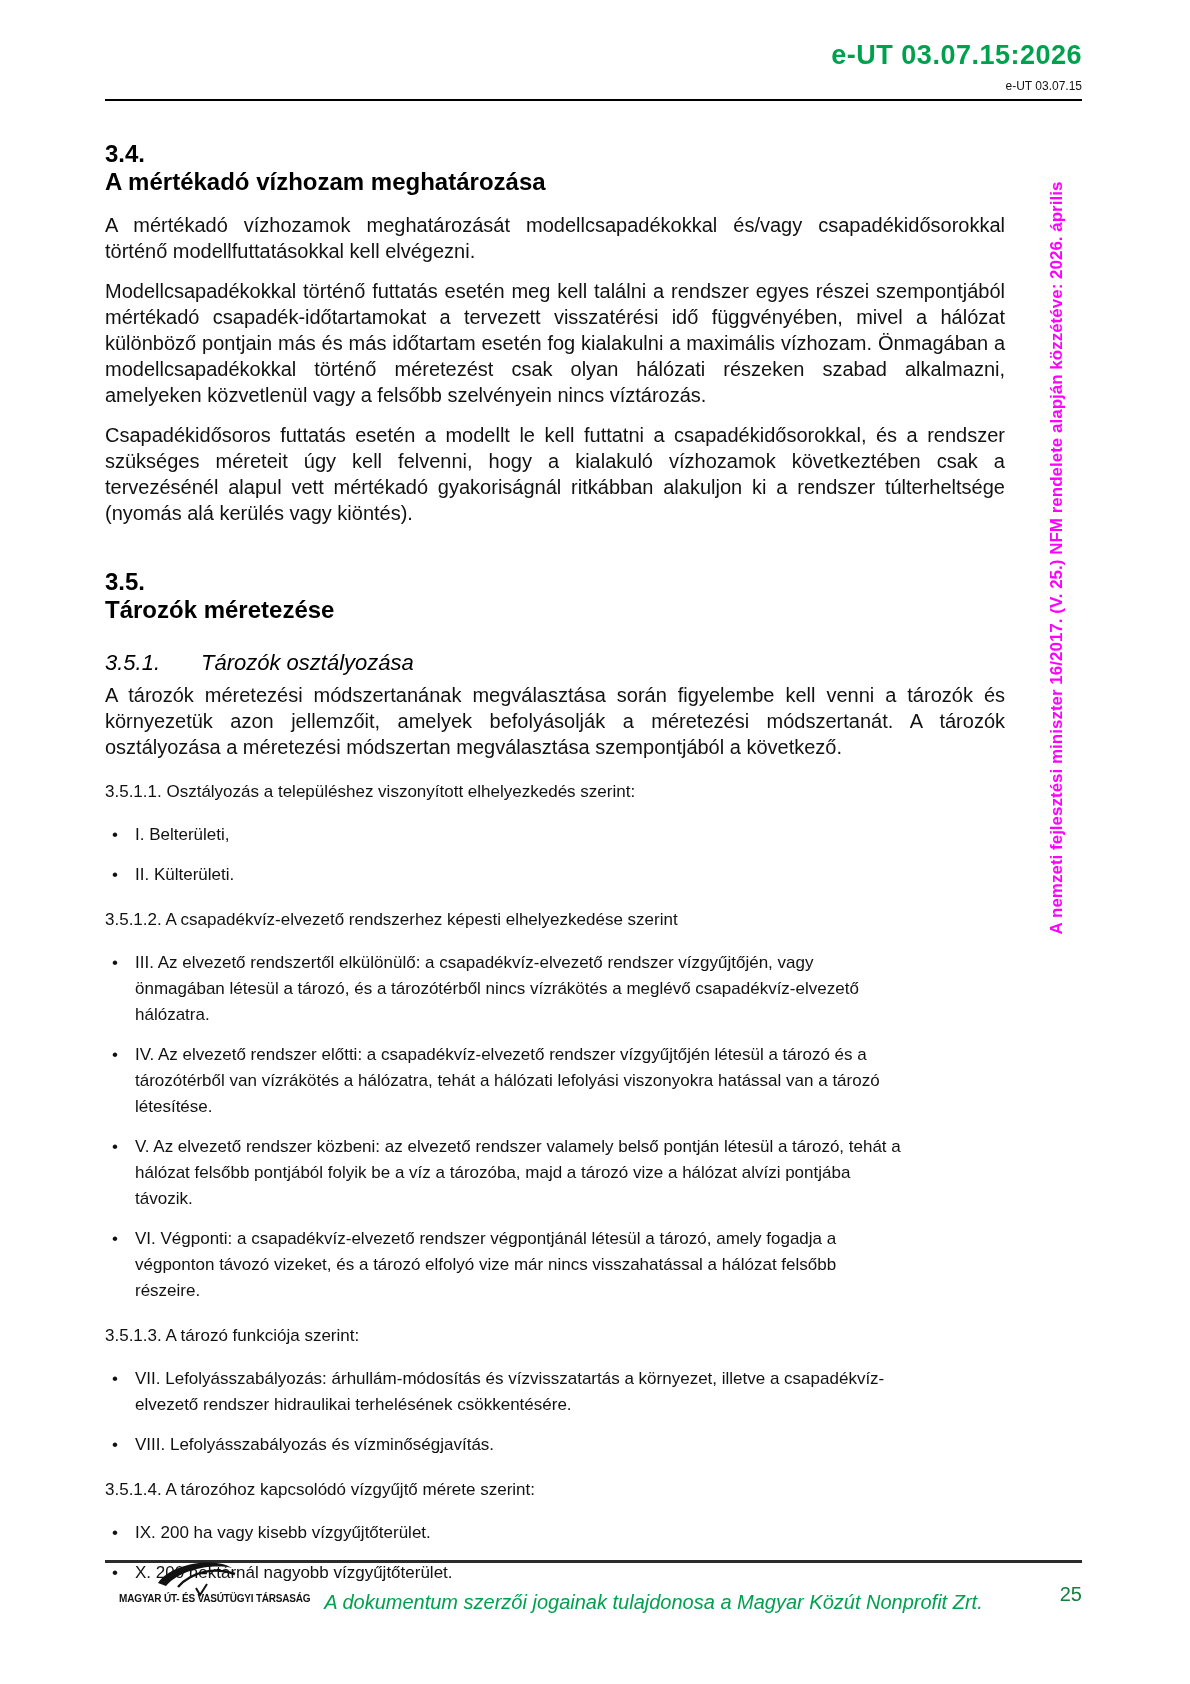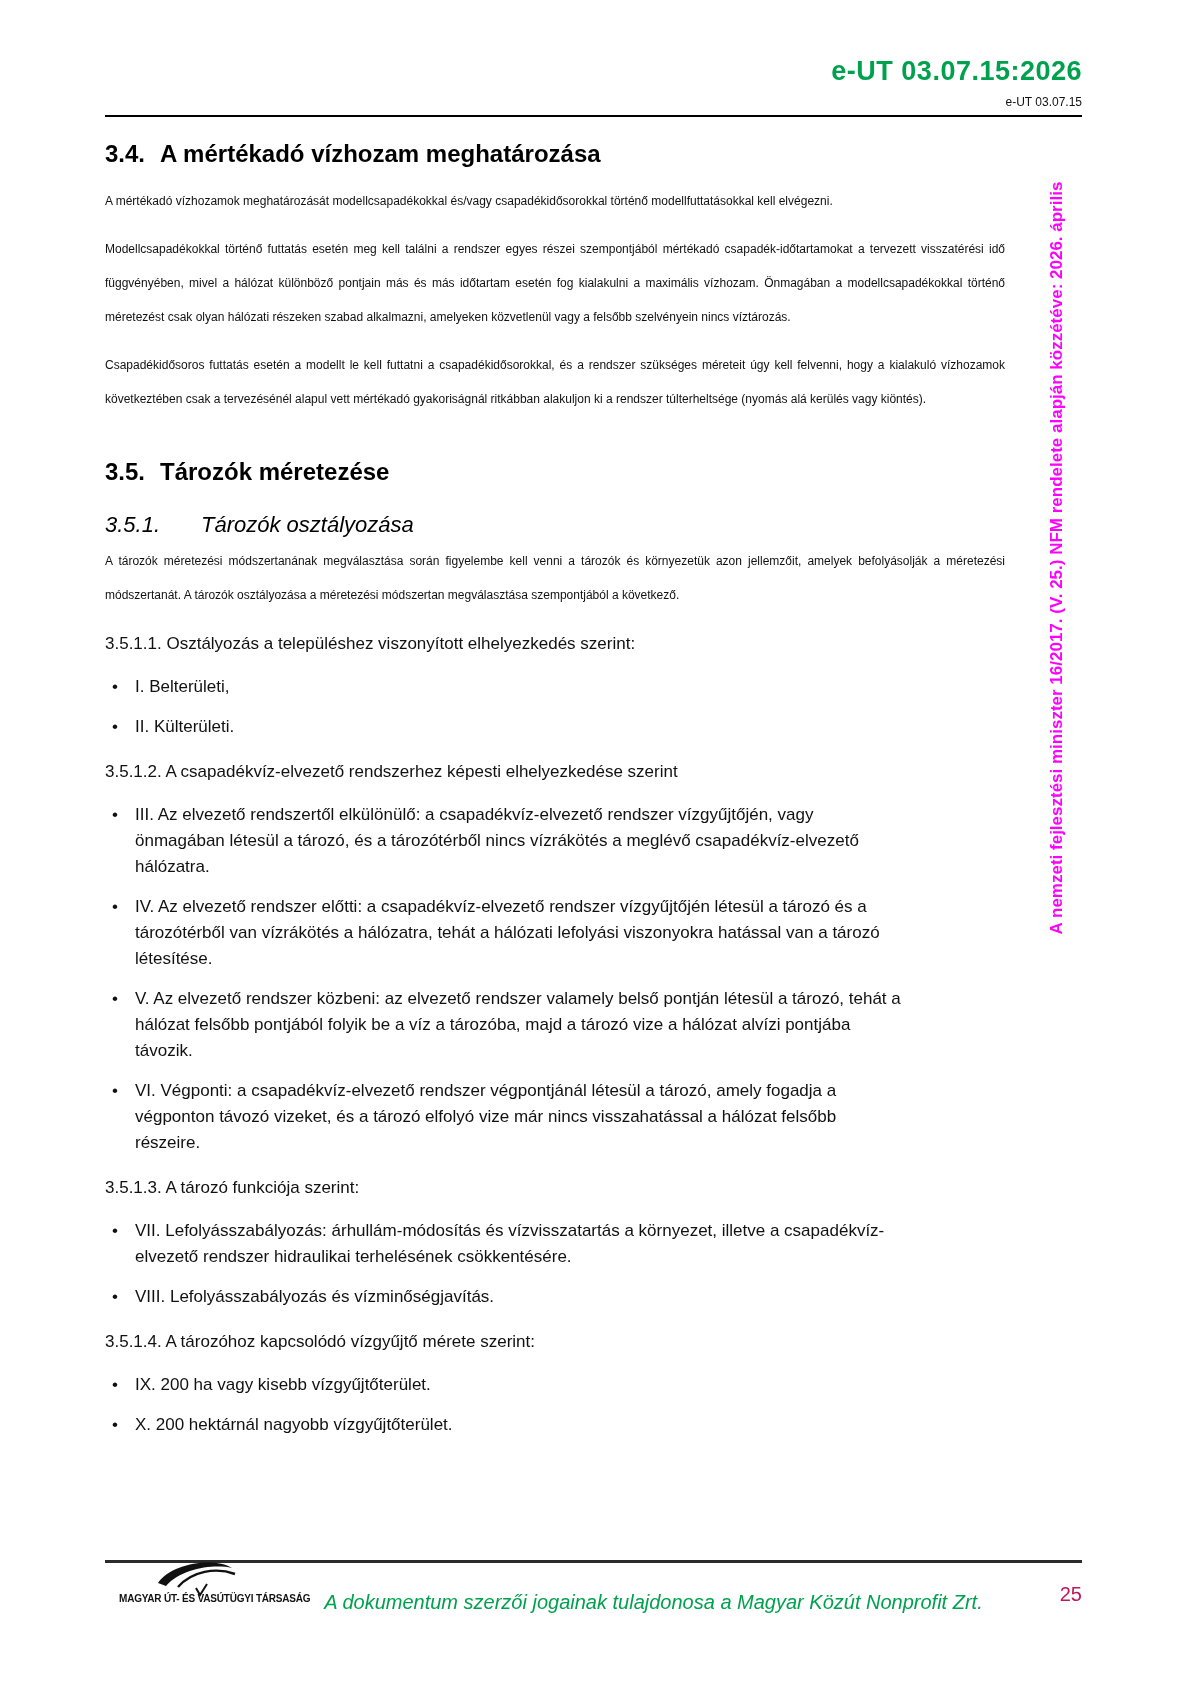--- a/index.html
+++ b/index.html
@@ -12,21 +12,21 @@
   .page {
     position: relative;
     width: 1190px;
     height: 1684px;
     background: #ffffff;
     overflow: hidden;
   }
   
   .header { position: absolute; top: 0; left: 105px; width: 977px; }
   .doc-code-full {
-    padding-top: 56px;
+    padding-top: 40px;
     text-align: right;
     font-size: 27px;
     font-weight: bold;
     color: #00A14E;
     letter-spacing: 0.5px;
   }
   .doc-code-short {
     margin-top: 8px;
     text-align: right;
     font-size: 12px;
@@ -34,37 +34,38 @@
   }
   .header-rule { margin-top: 6px; border-top: 2px solid #000; }
 
   
   .content { position: absolute; top: 104px; left: 105px; width: 900px; }
   h2.sec {
     font-size: 24px;
     font-weight: bold;
     color: #000;
     display: flex;
+    flex-direction: column;
   }
   h2.sec .h-num { min-width: 55px; }
   .h2-34 { margin-top: 36px; }
   .h2-35 { margin-top: 42px; }
   h3.subsec {
     margin-top: 26px;
     font-size: 22px;
     font-style: italic;
     font-weight: normal;
     color: #000;
     display: flex;
   }
   h3.subsec .h-num { min-width: 96px; font-style: italic; }
   p.body {
     margin-top: 14px;
-    font-size: 12px;
-    line-height: 34px;
+    font-size: 20px;
+    line-height: 26px;
     text-align: justify;
   }
   p.first { margin-top: 16px; }
   .numpara {
     margin-top: 19px;
     font-size: 17px;
     line-height: 26px;
   }
   .li {
     margin-top: 14px;
@@ -126,21 +127,21 @@
     text-align: center;
     font-size: 20px;
     font-style: italic;
     color: #00A14E;
   }
   .page-number {
     width: 70px;
     margin-top: 14px;
     text-align: right;
     font-size: 20px;
-    color: #be185d;
+    color: #15803d;
   }
 </style>
 </head>
 <body>
 
 <div class="page">
 
   <div class="header">
     <div class="doc-code-full">e-UT 03.07.15:2026</div>
     <div class="doc-code-short">e-UT 03.07.15</div>

